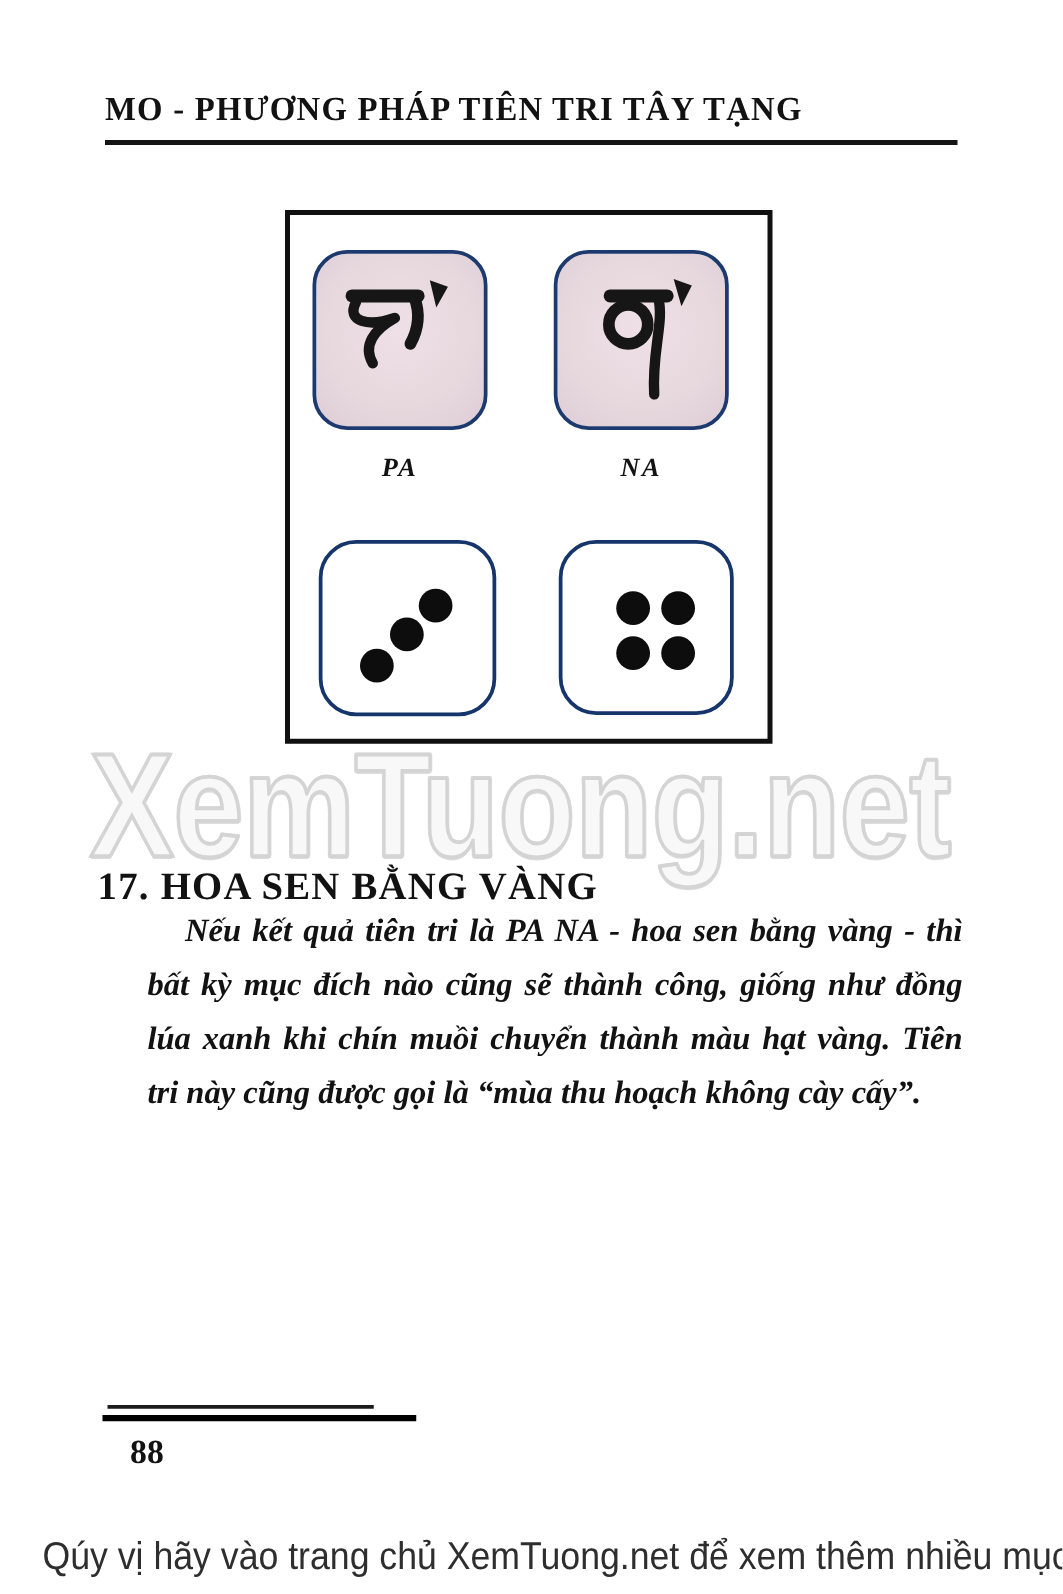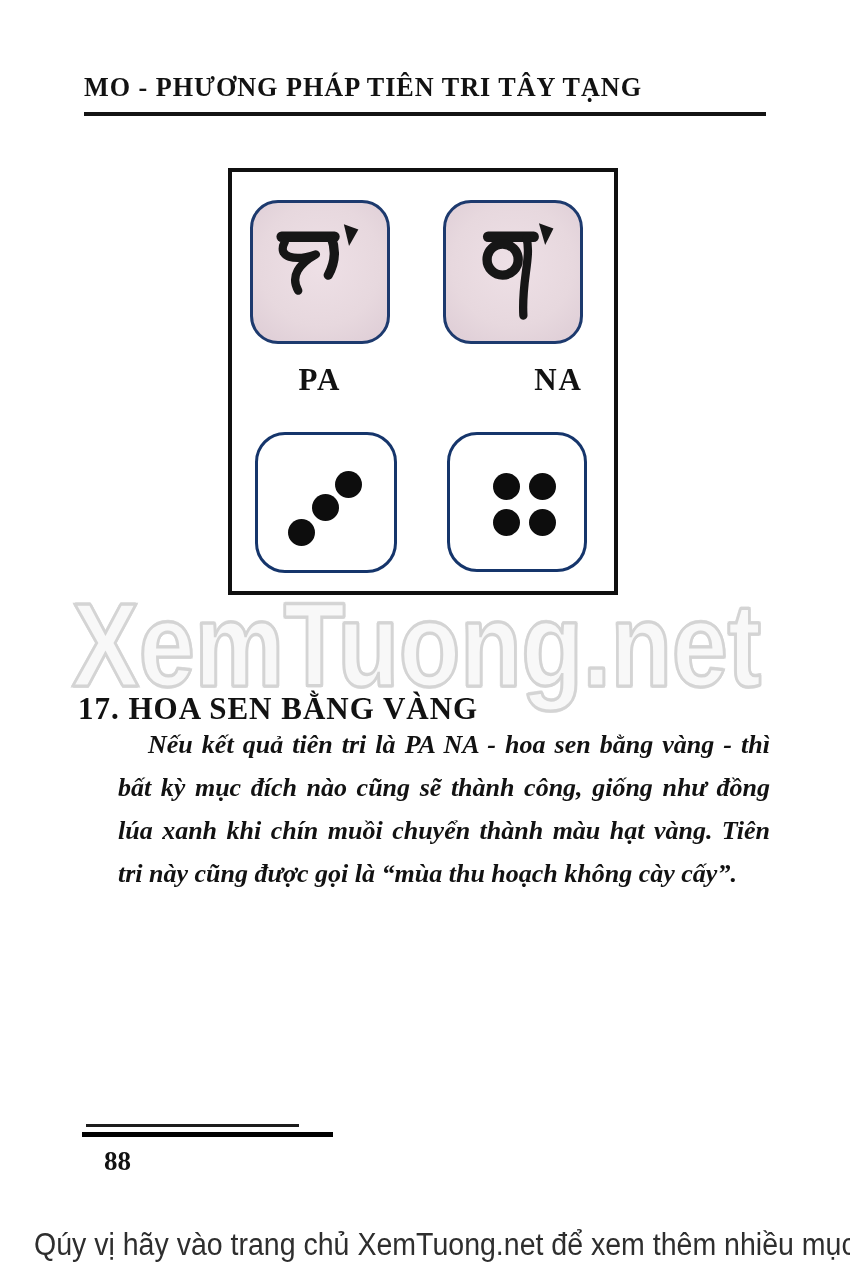--- a/index.html
+++ b/index.html
@@ -30,24 +30,24 @@
     background:radial-gradient(circle at 50% 45%, #eee0e6 0%, #e7d8de 60%, #ddccd5 100%);
     border:3px solid #1d3a6e; border-radius:28px;
   }
   .tile-pa { left:18px; }
   .tile-na { left:211px; }
   .letter-tile svg { position:absolute; left:50%; top:50%; transform:translate(-50%,-50%); }
   .glyph-stroke { stroke:#161616; fill:none; stroke-linecap:round; stroke-linejoin:round; }
   .glyph-fill   { fill:#161616; stroke:none; }
   .tile-label {
     position:absolute; top:190px; width:140px; text-align:center;
-    font-size:31px; font-weight:bold; letter-spacing:2px;
+    font-size:21px; font-weight:bold; letter-spacing:2px;font-style:italic;
   }
   .label-pa { left:18px; }
-  .label-na { left:211px;text-align:right; }
+  .label-na { left:211px; }
   .die {
     position:absolute; top:260px; background:#ffffff;
     border:3px solid #15356b; border-radius:30px;
   }
   .die-three { left:23px;  width:142px; height:141px; }
   .die-four  { left:215px; width:140px; height:140px; }
   .pip {
     position:absolute; width:27px; height:27px; border-radius:50%;
     background:#0d0d0d;
   }

